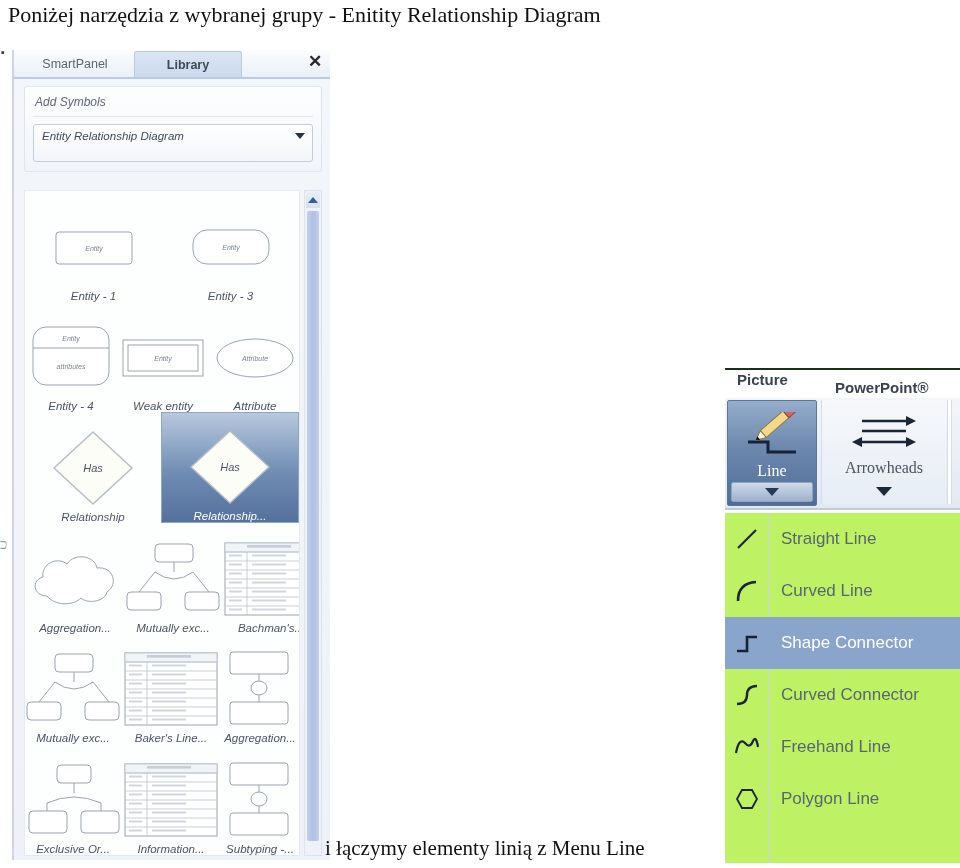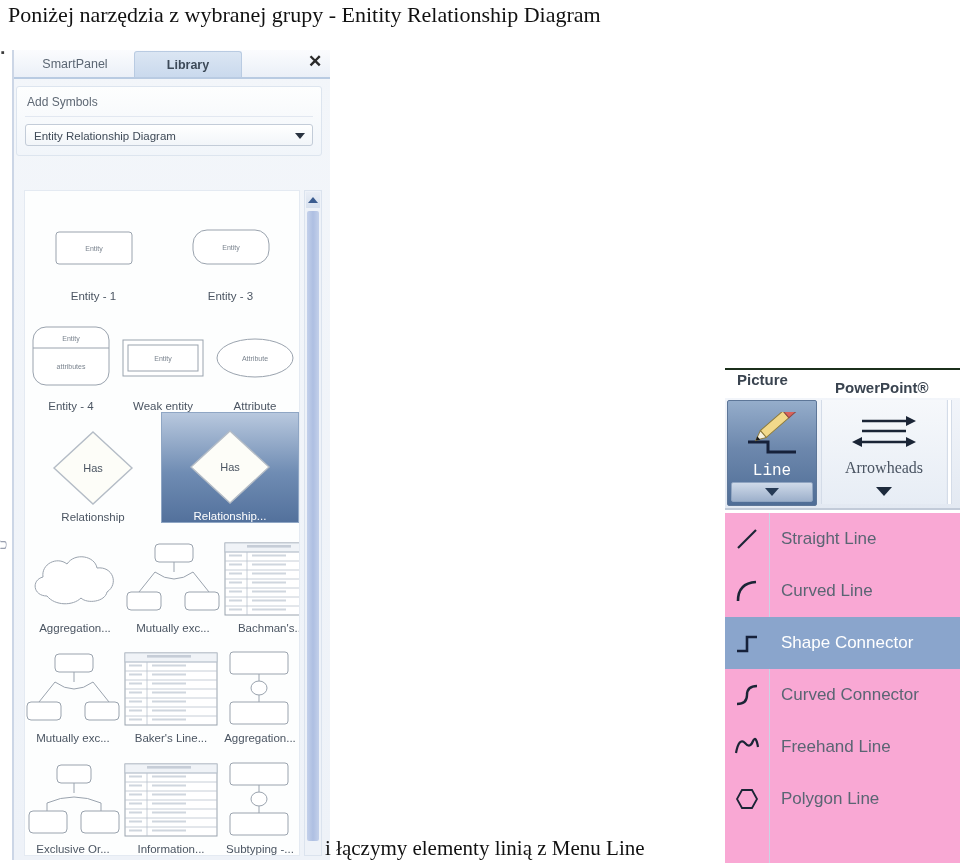--- a/index.html
+++ b/index.html
@@ -55,33 +55,33 @@
     position:absolute;right:6px;top:3px;width:18px;height:18px;
     font-size:17px;font-weight:bold;color:#2a2a2a;line-height:18px;text-align:center;
     cursor:pointer;
   }
   #tabbar-underline{
     position:absolute;left:0;right:0;top:27px;height:2px;background:#b9cbe2;
   }
 
   #panel-body{
     position:absolute;left:0;right:0;top:30px;bottom:0;
-    padding:6px 8px 0 2px;box-sizing:border-box;
+    padding:6px 8px 0 10px;box-sizing:border-box;font-style:italic;
   }
   #add-symbols-group{
     background:linear-gradient(180deg,#fdfefe 0%,#f1f5fa 100%);
     border:1px solid #dde5ef;border-radius:3px;
     padding:6px 8px 9px 8px;
   }
   #add-symbols-label{
     font-size:12px;color:#5e6874;padding:2px 0 7px 2px;
     border-bottom:1px solid #e2e8f1;margin-bottom:7px;
   }
   #library-select{
-    position:relative;height:22px;
+    position:relative;height:38px;
     background:linear-gradient(180deg,#ffffff 0%,#f2f5f9 100%);
     border:1px solid #c3ccd8;border-radius:3px;
     font-size:11.5px;color:#3f4a57;line-height:22px;padding-left:8px;
     box-sizing:border-box;cursor:pointer;
   }
   #library-select-caret{
     position:absolute;right:7px;top:8px;
     width:0;height:0;border-left:5px solid transparent;border-right:5px solid transparent;
     border-top:6px solid #2a3340;
   }
@@ -161,21 +161,21 @@
     background:linear-gradient(180deg,#95adcb 0%,#6d88ad 45%,#4f6d96 100%);
     border:1px solid #5d7698;border-radius:2px;cursor:pointer;
   }
   #line-icon{
     position:absolute;left:0;right:0;top:8px;height:52px;
     display:flex;align-items:center;justify-content:center;
   }
   #line-button-label{
     position:absolute;left:0;right:0;top:58px;height:24px;line-height:24px;
     text-align:center;color:#ffffff;font-size:16px;
-    font-family:Liberation Mono, monospace;
+    font-family:Liberation Serif, serif;
   }
   #line-button-caret{
     position:absolute;left:3px;right:3px;bottom:3px;height:18px;
     background:linear-gradient(180deg,#cfdae9 0%,#9db0cb 100%);
     border:1px solid #8fa4c1;border-radius:2px;
     display:flex;align-items:center;justify-content:center;cursor:pointer;
   }
   #line-button-caret:after{
     content:"";width:0;height:0;border-left:7px solid transparent;
     border-right:7px solid transparent;border-top:8px solid #263a55;
@@ -203,21 +203,21 @@
     border-right:8px solid transparent;border-top:9px solid #1d2a3c;
   }
   #ribbon-group-edge{
     position:absolute;left:222px;top:2px;width:3px;height:104px;
     background:#ffffff;border-left:1px solid #d4dce8;border-right:1px solid #d4dce8;
   }
 
   
   #line-menu{
     position:absolute;left:0;right:0;top:145px;bottom:0;
-    background:#f9a8d4;
+    background:#bef264;
   }
   #line-menu-rail{
     position:absolute;left:44px;top:0;bottom:0;width:1px;background:#c9d4e4;
   }
   .menu-item{
     position:relative;height:52px;display:flex;align-items:center;cursor:pointer;
   }
   .menu-item.selected{background:#8aa5cc;}
   .menu-icon{
     width:44px;height:52px;display:flex;align-items:center;justify-content:center;

